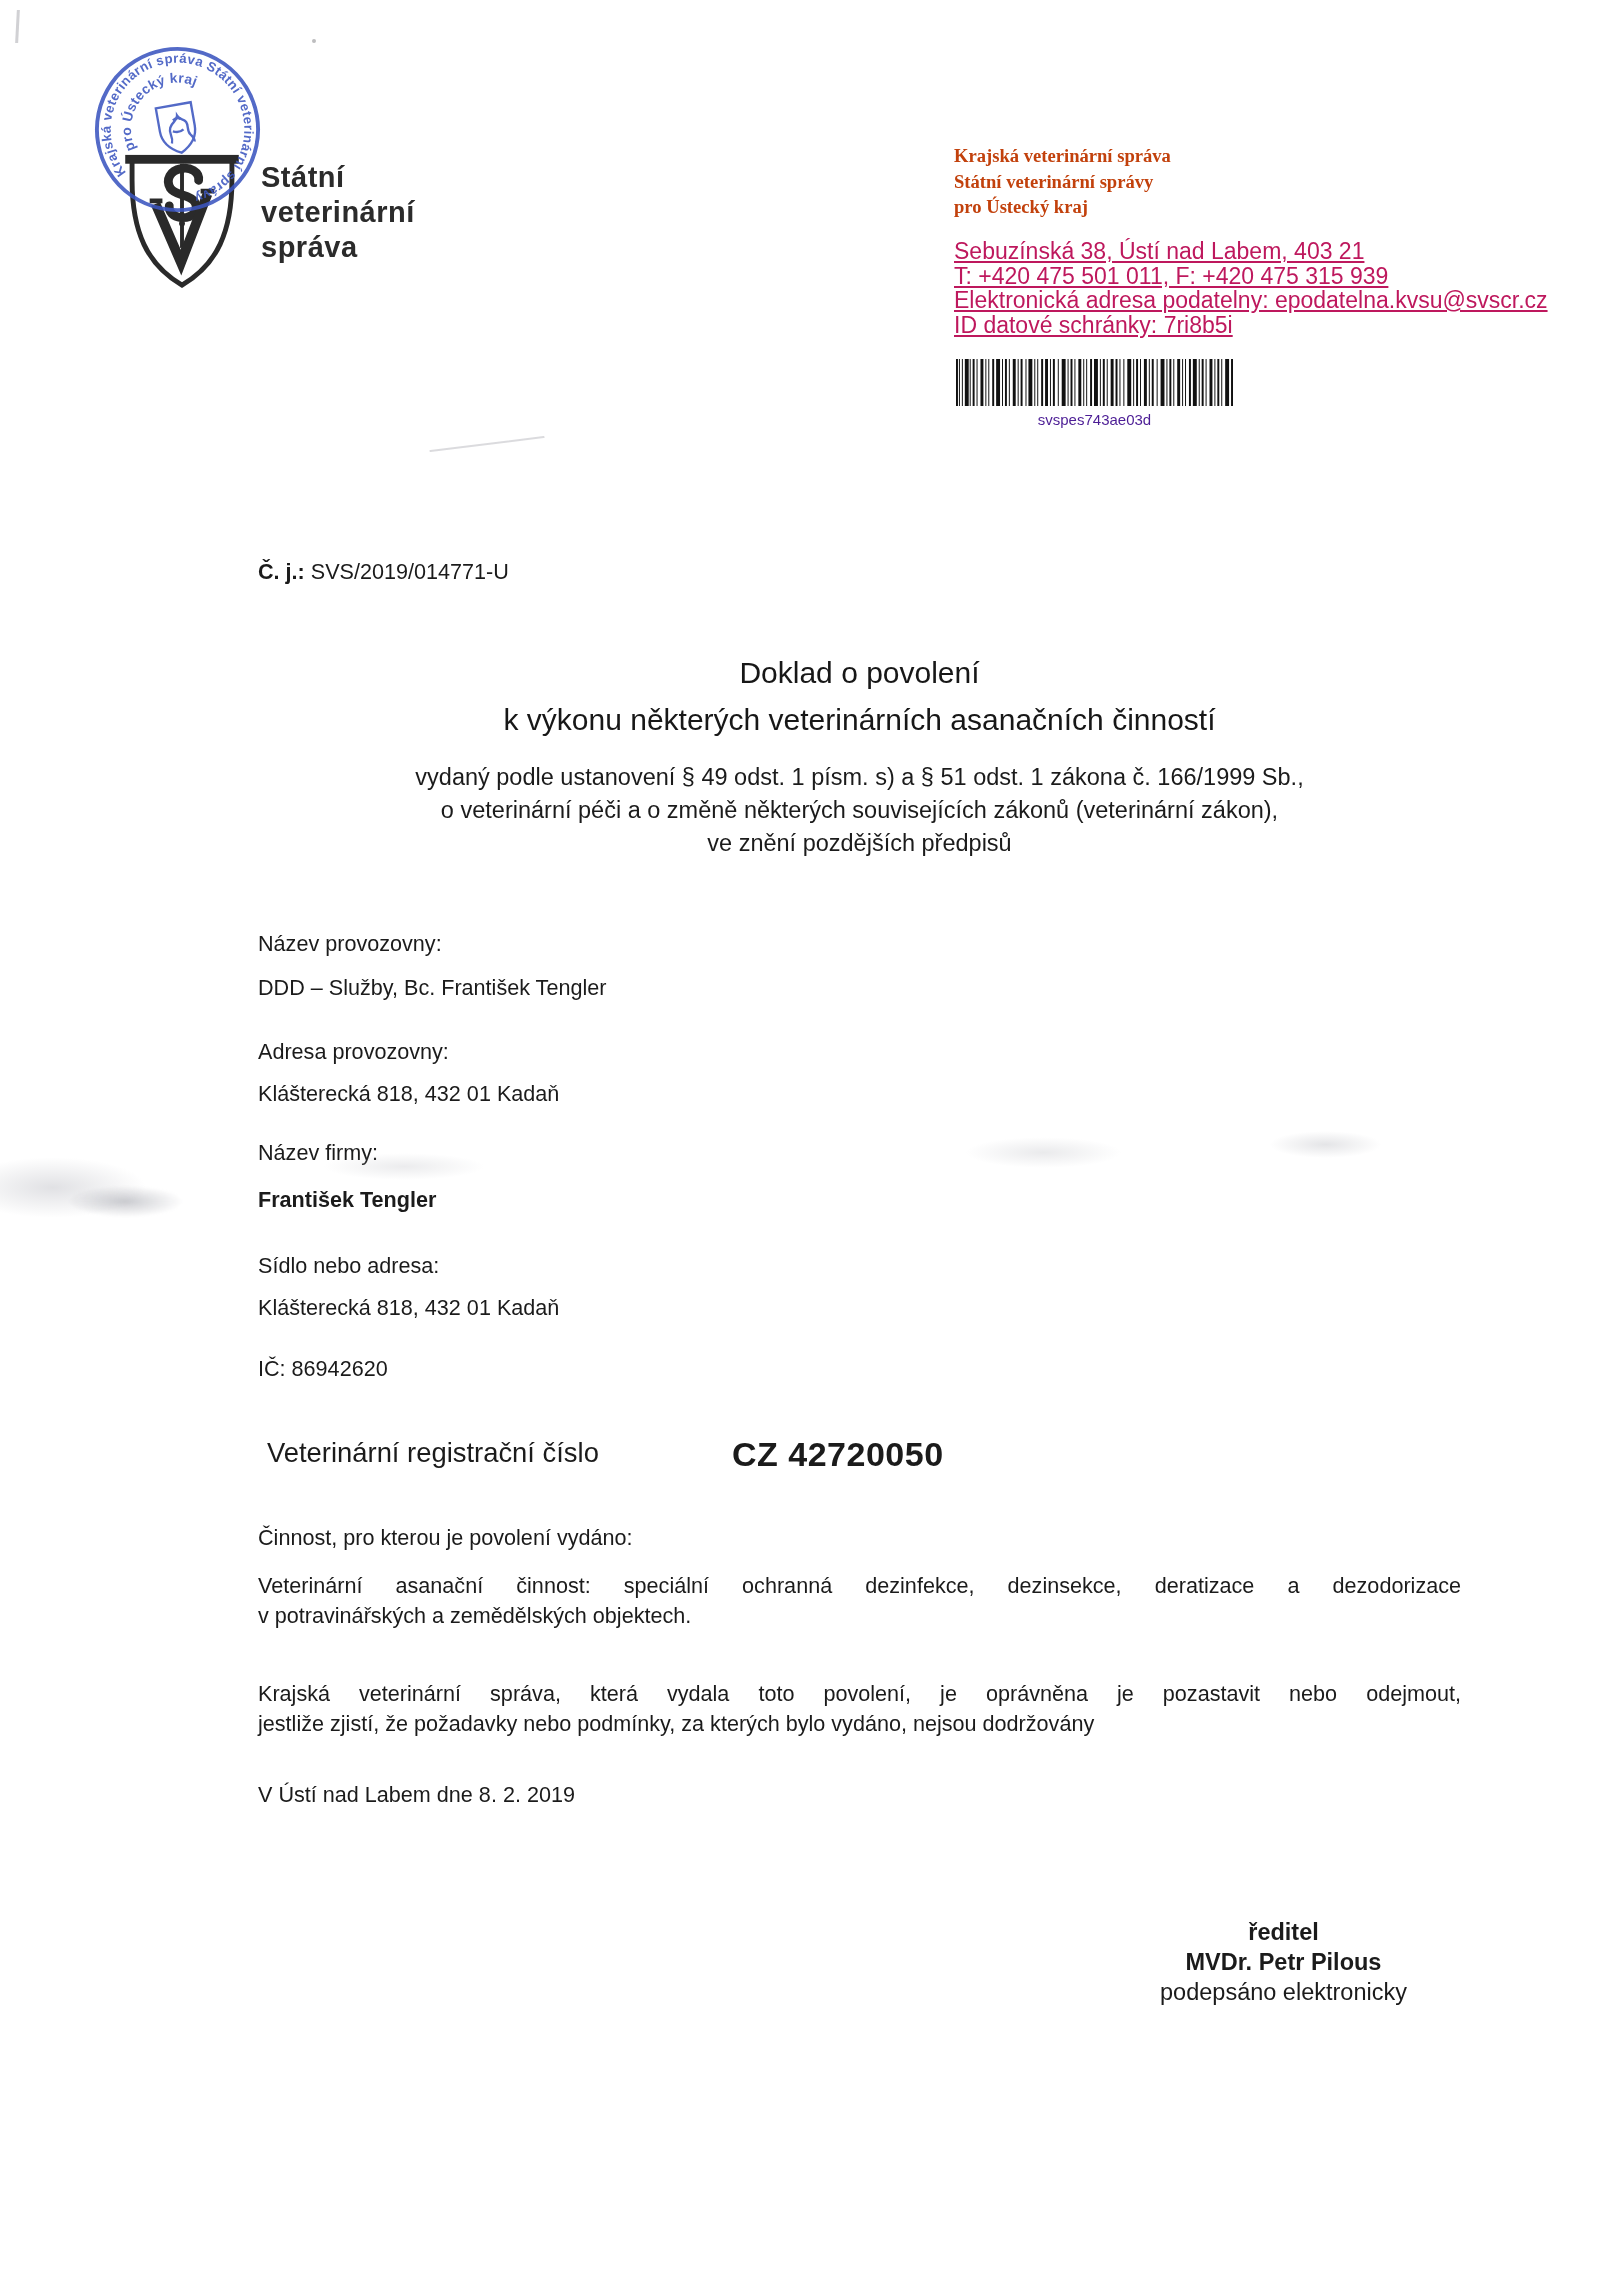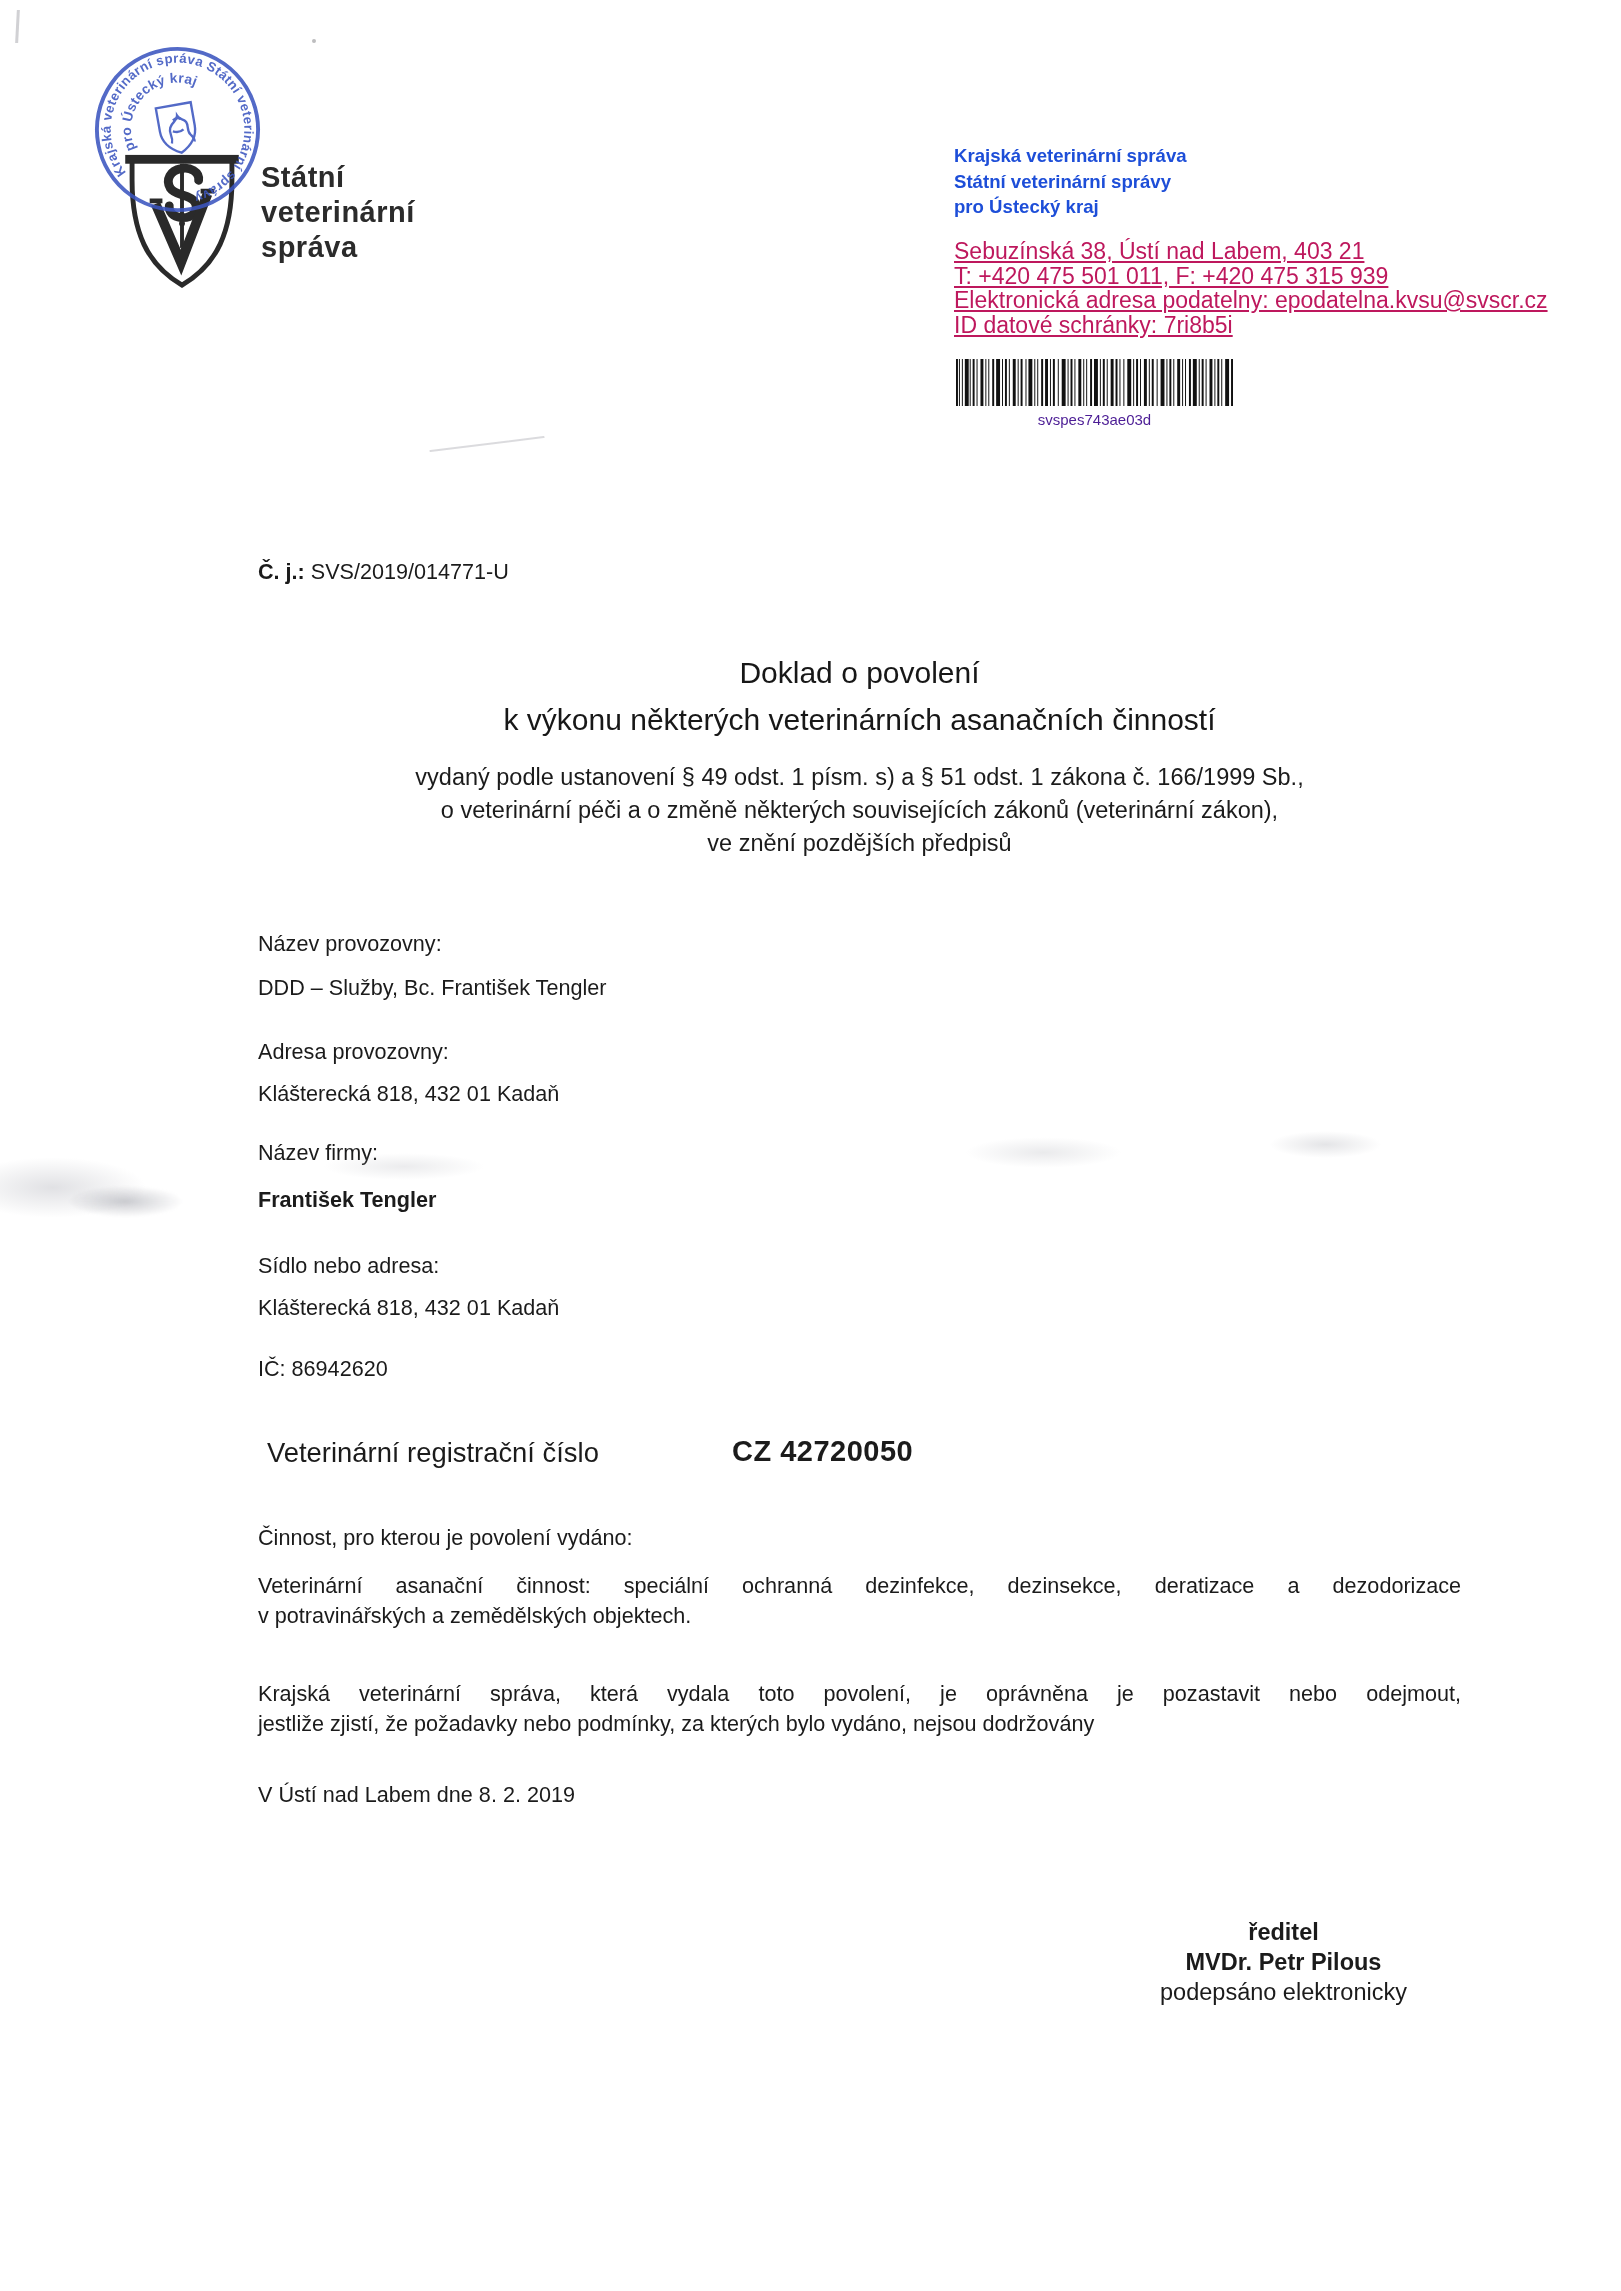--- a/index.html
+++ b/index.html
@@ -10,41 +10,41 @@
     background:#ffffff;
     font-family:"Liberation Sans", sans-serif;
     color:#1b1b1b;
     overflow:hidden;
   }
   .abs{position:absolute;}
   .nowrap{white-space:nowrap;}
 
   
   .wordmark{left:261px;top:160px;font-size:29px;line-height:35px;font-weight:600;color:#2b2b2b;letter-spacing:0.5px;}
-  .org-block{left:954px;top:143px;font-size:18.6px;line-height:25.5px;font-weight:700;color:#1d4ed8;}
+  .org-block{left:954px;top:143px;font-size:18.6px;line-height:25.5px;font-weight:700;color:#c2410c;font-family:Liberation Serif, serif;}
   .contact-block{left:954px;top:239px;font-size:23px;line-height:24.5px;color:#be185d;text-decoration:underline;}
 
   
   .barcode-wrap{left:956px;top:359px;width:277px;text-align:center;}
   .barcode-caption{font-size:15px;margin-top:1px;color:#4c1d95;}
 
   
   .cj{left:258px;top:559px;font-size:21.6px;}
   .cj b{font-weight:700;}
 
   
   .title-block{left:258px;top:649px;width:1203px;text-align:center;font-size:30px;line-height:47px;color:#171717;}
   .legal-block{left:258px;top:761px;width:1203px;text-align:center;font-size:23.5px;line-height:33px;}
 
   
   .field{left:258px;font-size:21.6px;}
   .bold{font-weight:700;}
 
   .reg-label{left:258px;top:1437px;font-size:27.4px;margin-left:9px;}
-  .reg-value{left:732px;top:1435px;font-size:29px;font-weight:700;letter-spacing:0.5px;}
+  .reg-value{left:732px;top:1435px;font-size:34px;font-weight:700;letter-spacing:0.5px;}
 
   .para{left:258px;width:1203px;font-size:21.6px;line-height:30px;}
   .just{text-align:justify;text-align-last:justify;}
 
   .signature{left:1019px;top:1917px;width:529px;text-align:center;font-size:23.5px;line-height:30px;}
 
   
   .smudge{pointer-events:none;}
   .smudge.s1{left:-9.8px;top:1157px;width:157px;height:61px;background:radial-gradient(ellipse at 40% 50%, rgba(175,176,184,.38), rgba(175,176,184,0) 70%);}
   .smudge.s2{left:69px;top:1186px;width:113px;height:31px;background:radial-gradient(ellipse, rgba(140,142,152,.45), rgba(140,142,152,0) 72%);filter:blur(1px);}

